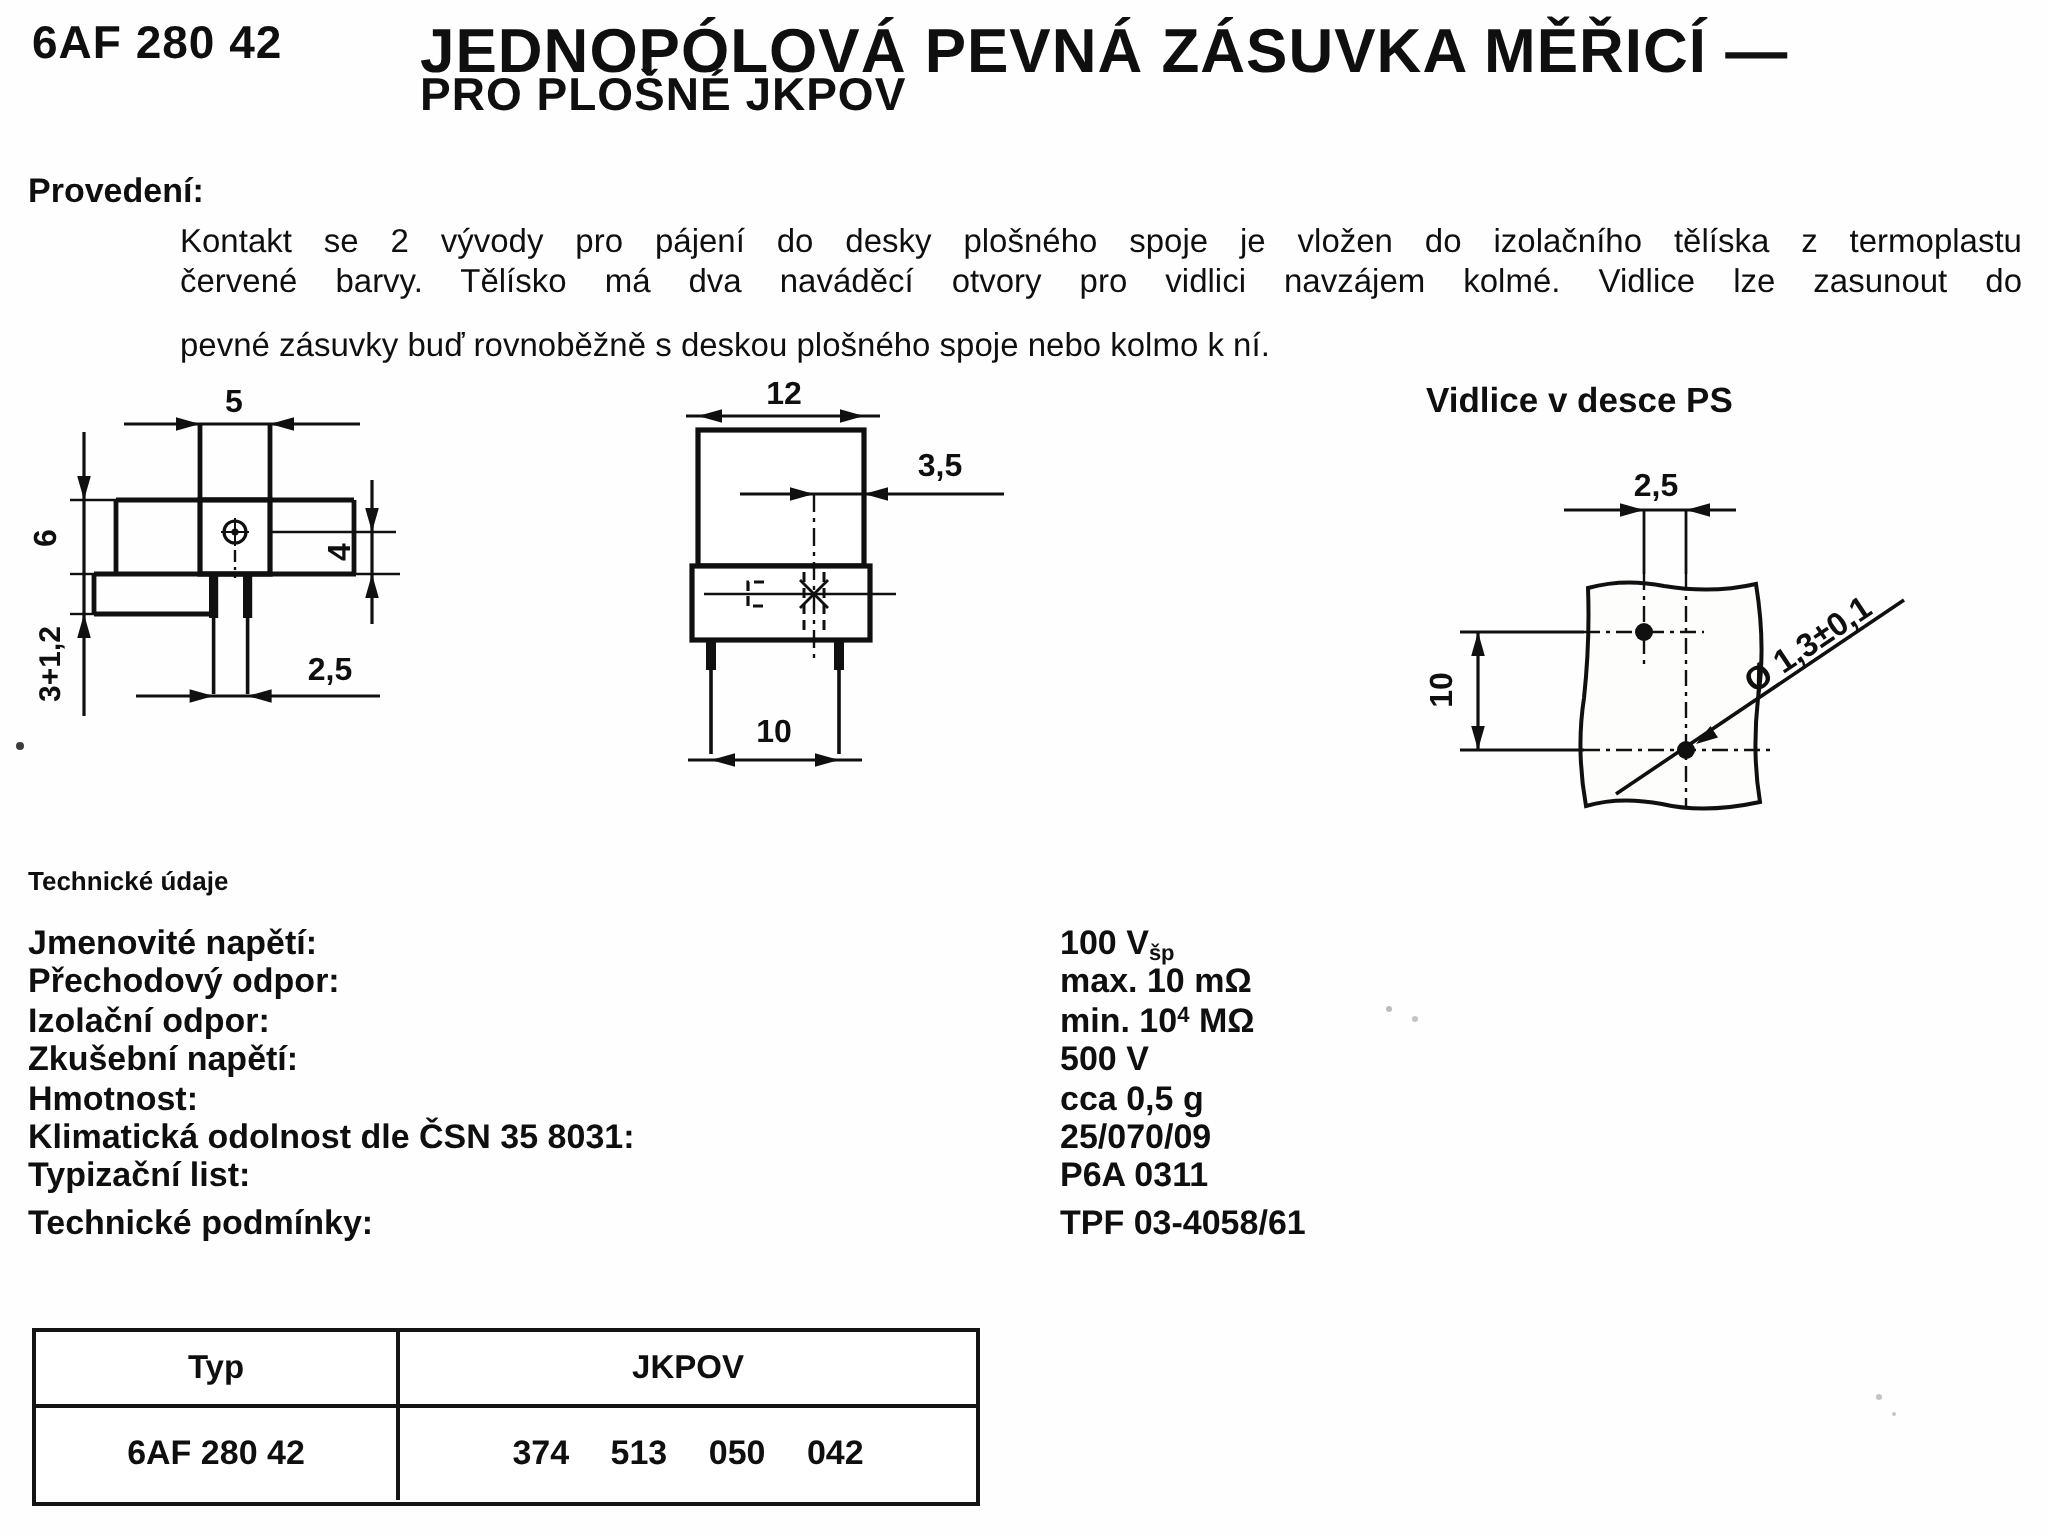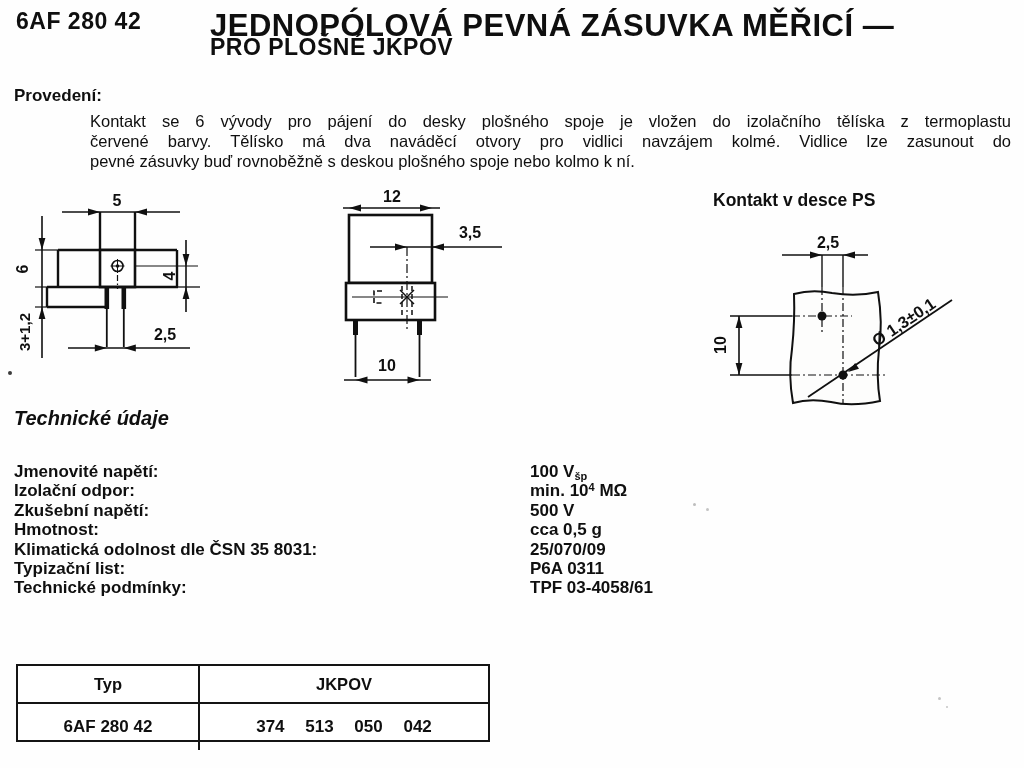--- a/index.html
+++ b/index.html
@@ -9,52 +9,52 @@
     font-family:"Liberation Sans", sans-serif;
     -webkit-font-smoothing:antialiased;
   }
   .abs{position:absolute;}
   .title-code{left:16px;top:8px;font-size:23px;font-weight:bold;letter-spacing:.5px;}
   .title-1{left:210px;top:8px;font-size:31px;font-weight:bold;letter-spacing:.5px;}
   .title-2{left:210px;top:34px;font-size:23px;font-weight:bold;letter-spacing:.5px;}
   .prov-head{left:14px;top:86px;font-size:17px;font-weight:bold;}
   .prov-par{left:90px;top:111px;width:921px;font-size:16.5px;line-height:20px;}
   .prov-par .jline{text-align:justify;text-align-last:justify;}
-  .prov-par .lline{text-align:left;}
+  .prov-par .lline{text-align:left;margin-top:12px;}
   .otvory-head{left:713px;top:190px;font-size:17.5px;font-weight:bold;}
-  .tech-head{left:14px;top:407px;font-size:20px;font-weight:bold;font-style:italic;}
+  .tech-head{left:14px;top:433px;font-size:13px;font-weight:bold;}
   .tech-rows{left:14px;top:462px;width:990px;}
   .trow{position:relative;height:19.4px;}
   .trow:nth-child(8){margin-top:4px;}
   .tlabel{font-size:17px;font-weight:bold;white-space:nowrap;}
   .tvalue{position:absolute;left:516px;top:0;font-size:17px;font-weight:bold;white-space:nowrap;}
   .tvalue sub{font-size:11px;vertical-align:-3px;font-weight:bold;margin-top:28px;}
   .tvalue sup{font-size:11px;vertical-align:5px;font-weight:bold;}
-  .dtable{left:16px;top:664px;width:474px;height:78px;border:2.5px solid #141414;box-sizing:border-box;background:#fff;}
+  .dtable{left:16px;top:664px;width:474px;height:89px;border:2.5px solid #141414;box-sizing:border-box;background:#fff;}
   .dtable .row{display:flex;box-sizing:border-box;}
   .dtable .hrow{height:38px;border-bottom:2.5px solid #141414;}
   .dtable .drow{height:46px;}
   .dtable .c1{width:182px;border-right:2.5px solid #141414;box-sizing:border-box;display:flex;align-items:center;justify-content:center;}
   .dtable .c2{flex:1;display:flex;align-items:center;justify-content:center;}
   .hcell{font-size:16.5px;font-weight:bold;}
   .dcell{font-size:17px;font-weight:bold;}
   .jk{word-spacing:16px;}
   svg text{font-family:"Liberation Sans", sans-serif;font-weight:bold;fill:#0f0f0f;}
   .speck{position:absolute;border-radius:50%;background:#6e6e6e;}
 </style>
 </head>
 <body>
 
 <div class="abs title-code">6AF 280 42</div>
 <div class="abs title-1">JEDNOPÓLOVÁ PEVNÁ ZÁSUVKA MĚŘICÍ —</div>
 <div class="abs title-2">PRO PLOŠNÉ JKPOV</div>
 
 <div class="abs prov-head">Provedení:</div>
 <div class="abs prov-par">
-  <div class="jline">Kontakt se 6 vývody pro pájení do desky plošného spoje je vložen do izolačního tělíska z termoplastu</div>
+  <div class="jline">Kontakt se 2 vývody pro pájení do desky plošného spoje je vložen do izolačního tělíska z termoplastu</div>
   <div class="jline">červené barvy. Tělísko má dva naváděcí otvory pro vidlici navzájem kolmé. Vidlice lze zasunout do</div>
   <div class="lline">pevné zásuvky buď rovnoběžně s deskou plošného spoje nebo kolmo k ní.</div>
 </div>
 
 <svg class="abs" style="left:0;top:190px" width="230" height="185" viewBox="0 0 230 185">
   <g stroke="#101010" fill="none">
     <line x1="62" y1="22" x2="180" y2="22" stroke-width="1.6"></line>
     <line x1="100" y1="22" x2="100" y2="60" stroke-width="2.4"></line>
     <line x1="135" y1="22" x2="135" y2="60" stroke-width="2.4"></line>
     <line x1="58" y1="60" x2="177" y2="60" stroke-width="2.4"></line>
@@ -124,21 +124,21 @@
     <polygon points="77,62 65,58.6 65,65.4"></polygon>
     <polygon points="102,62 114,58.6 114,65.4"></polygon>
     <polygon points="25.5,195 37.5,191.6 37.5,198.4"></polygon>
     <polygon points="89.5,195 77.5,191.6 77.5,198.4"></polygon>
   </g>
   <text x="62" y="17" text-anchor="middle" font-size="16">12</text>
   <text x="140" y="53" text-anchor="middle" font-size="16">3,5</text>
   <text x="57" y="186" text-anchor="middle" font-size="16">10</text>
 </svg>
 
-<div class="abs otvory-head">Kontakt v desce PS</div>
+<div class="abs otvory-head">Vidlice v desce PS</div>
 <svg class="abs" style="left:680px;top:185px" width="344" height="235" viewBox="0 0 344 235">
   <g stroke="#101010" fill="none">
     <path d="M114,109 Q132,104 152,108 Q176,112 198,107 Q203,138 199,164 Q196,192 200,216 Q172,222 151,217 Q130,213 113,218 Q108,190 112,164 Q115,136 114,109 Z" stroke-width="2" fill="#fdfdfc"></path>
     <line x1="102" y1="70" x2="188" y2="70" stroke-width="1.6"></line>
     <line x1="142" y1="70" x2="142" y2="102" stroke-width="1.4"></line>
     <line x1="163" y1="70" x2="163" y2="102" stroke-width="1.4"></line>
     <line x1="142" y1="102" x2="142" y2="150" stroke-width="1.2" stroke-dasharray="8,3,2,3"></line>
     <line x1="163" y1="102" x2="163" y2="218" stroke-width="1.2" stroke-dasharray="8,3,2,3"></line>
     <line x1="50" y1="131" x2="112" y2="131" stroke-width="1.4"></line>
     <line x1="112" y1="131" x2="172" y2="131" stroke-width="1.2" stroke-dasharray="8,3,2,3"></line>
@@ -157,20 +157,21 @@
     <polygon points="168,187 179,183.7 175.2,178"></polygon>
   </g>
   <text x="148" y="63" text-anchor="middle" font-size="16">2,5</text>
   <text transform="translate(46,160) rotate(-90)" text-anchor="middle" font-size="16">10</text>
   <text transform="translate(197,162) rotate(-34)" font-size="16.5">Ø 1,3±0,1</text>
 </svg>
 
 <div class="abs tech-head">Technické údaje</div>
 <div class="abs tech-rows">
     <div class="trow"><span class="tlabel">Jmenovité napětí:</span><span class="tvalue">100 V<sub>šp</sub></span></div>
+    <div class="trow"><span class="tlabel">Přechodový odpor:</span><span class="tvalue">max. 10 mΩ</span></div>
     <div class="trow"><span class="tlabel">Izolační odpor:</span><span class="tvalue">min. 10<sup>4</sup> MΩ</span></div>
     <div class="trow"><span class="tlabel">Zkušební napětí:</span><span class="tvalue">500 V</span></div>
     <div class="trow"><span class="tlabel">Hmotnost:</span><span class="tvalue">cca 0,5 g</span></div>
     <div class="trow"><span class="tlabel">Klimatická odolnost dle ČSN 35 8031:</span><span class="tvalue">25/070/09</span></div>
     <div class="trow"><span class="tlabel">Typizační list:</span><span class="tvalue">P6A 0311</span></div>
     <div class="trow"><span class="tlabel">Technické podmínky:</span><span class="tvalue">TPF 03-4058/61</span></div>
   </div>
 
 <div class="abs dtable">
   <div class="row hrow">

